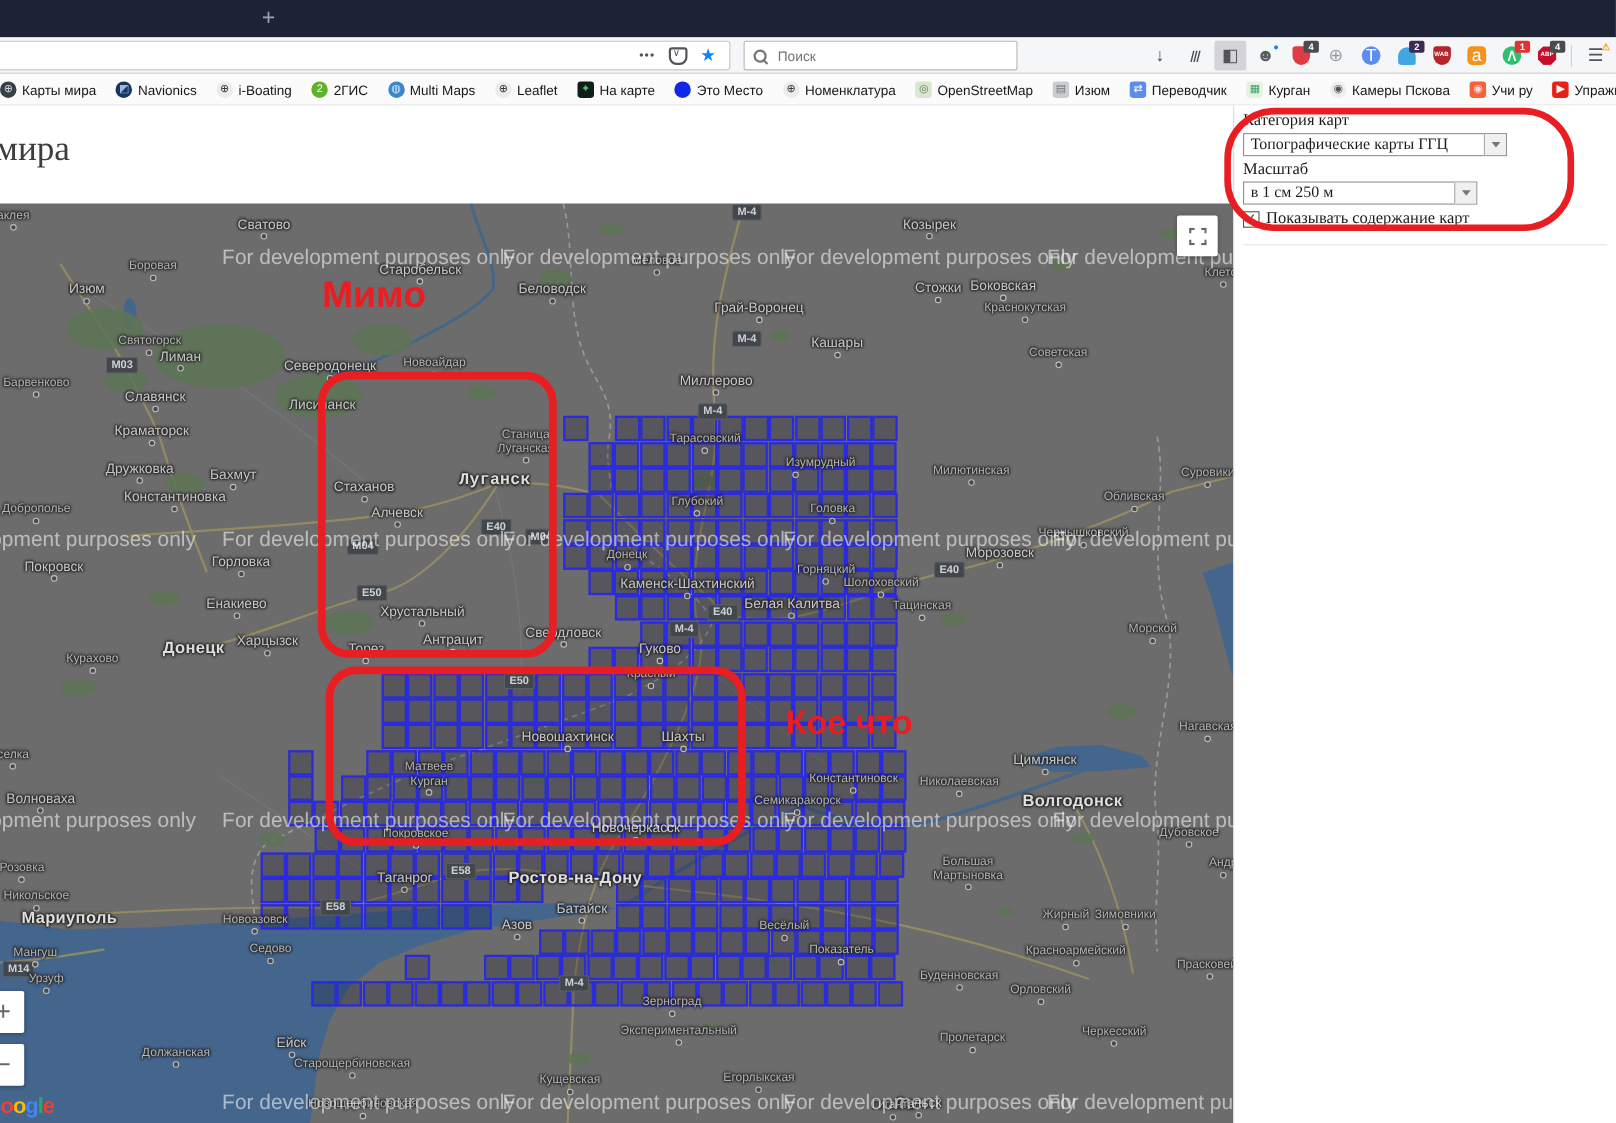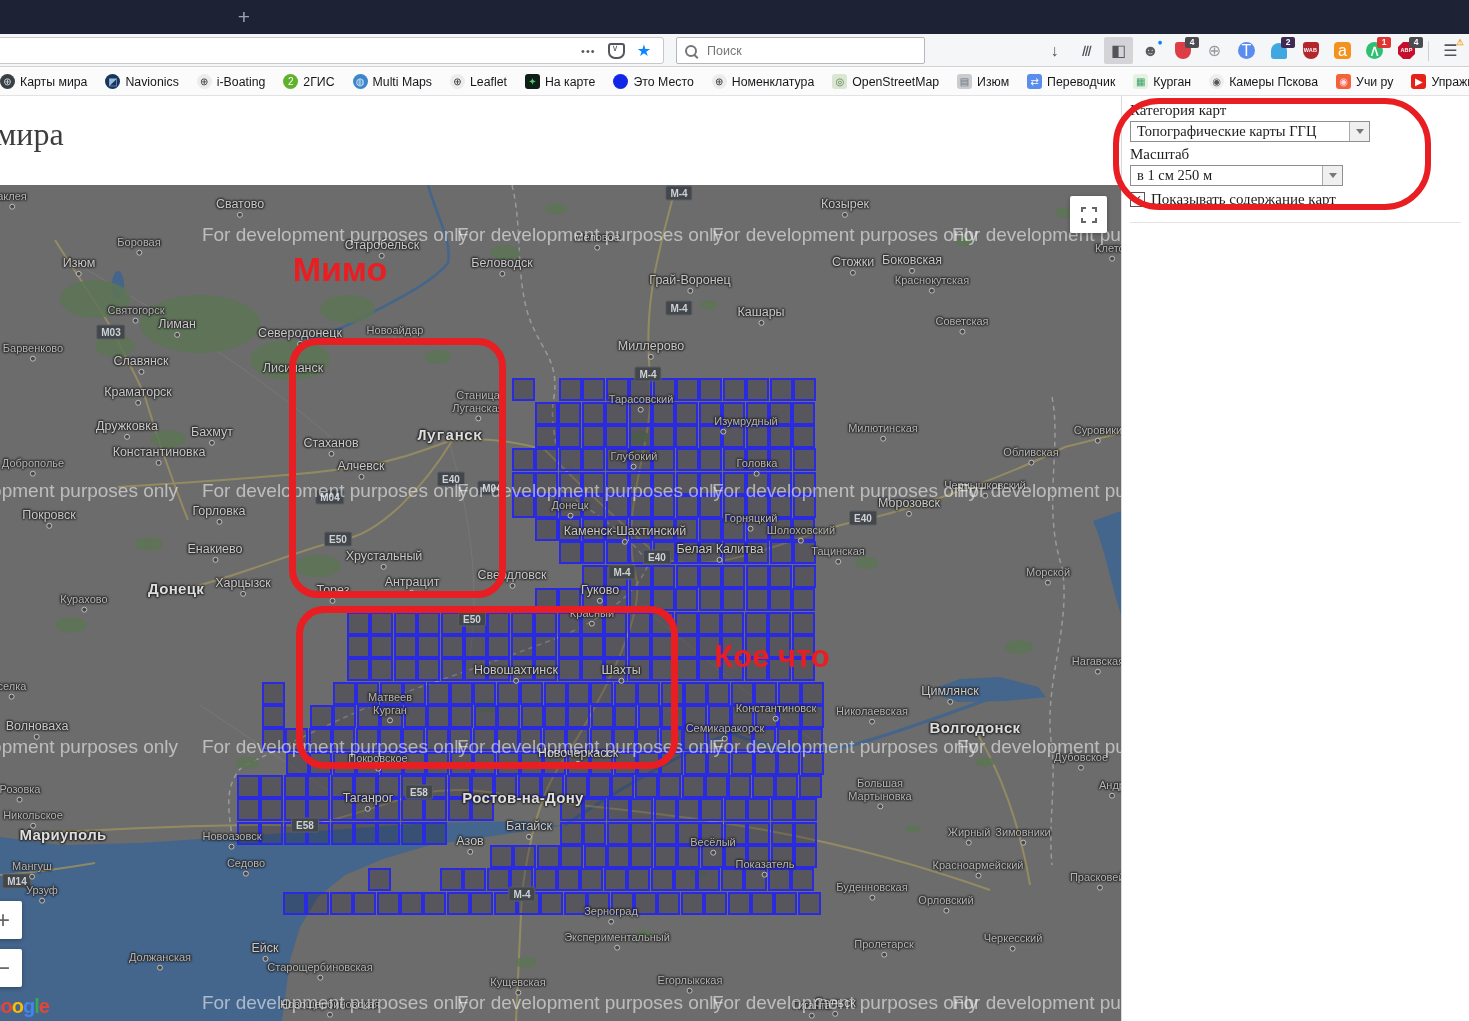--- a/index.html
+++ b/index.html
@@ -721,21 +721,21 @@
         <div class="city s2" data-name="map-city-label" style="left: 845px; top: 19px;">Козырек<span class="cdot" data-name="city-marker-dot"></span></div>
         <div class="city s2" data-name="map-city-label" style="left: 853px; top: 77px;">Стожки<span class="cdot" data-name="city-marker-dot"></span></div>
         <div class="city s2" data-name="map-city-label" style="left: 912px; top: 75px;">Боковская<span class="cdot" data-name="city-marker-dot"></span></div>
         <div class="city s1" data-name="map-city-label" style="left: 932px; top: 95px;">Краснокутская<span class="cdot" data-name="city-marker-dot"></span></div>
         <div class="city s2" data-name="map-city-label" style="left: 690px; top: 95px;">Грай-Воронец<span class="cdot" data-name="city-marker-dot"></span></div>
         <div class="city s2" data-name="map-city-label" style="left: 761px; top: 127px;">Кашары<span class="cdot" data-name="city-marker-dot"></span></div>
         <div class="city s1" data-name="map-city-label" style="left: 962px; top: 136px;">Советская<span class="cdot" data-name="city-marker-dot"></span></div>
         <div class="city s2" data-name="map-city-label" style="left: 651px; top: 161px;">Миллерово<span class="cdot" data-name="city-marker-dot"></span></div>
         <div class="city s2" data-name="map-city-label" style="left: 79px; top: 78px;">Изюм<span class="cdot" data-name="city-marker-dot"></span></div>
         <div class="city s1" data-name="map-city-label" style="left: 136px; top: 125px;">Святогорск<span class="cdot" data-name="city-marker-dot"></span></div>
-        <div class="city s2" data-name="map-city-label" style="left: 177px; top: 139px; text-align: right;">Лиман<span class="cdot" data-name="city-marker-dot"></span></div>
+        <div class="city s2" data-name="map-city-label" style="left: 164px; top: 139px; text-align: right;">Лиман<span class="cdot" data-name="city-marker-dot"></span></div>
         <div class="city s1" data-name="map-city-label" style="left: 33px; top: 163px;">Барвенково<span class="cdot" data-name="city-marker-dot"></span></div>
         <div class="city s2" data-name="map-city-label" style="left: 141px; top: 176px;">Славянск<span class="cdot" data-name="city-marker-dot"></span></div>
         <div class="city s2" data-name="map-city-label" style="left: 138px; top: 207px;">Краматорск<span class="cdot" data-name="city-marker-dot"></span></div>
         <div class="city s2" data-name="map-city-label" style="left: 127px; top: 241px;">Дружковка<span class="cdot" data-name="city-marker-dot"></span></div>
         <div class="city s2" data-name="map-city-label" style="left: 212px; top: 247px;">Бахмут<span class="cdot" data-name="city-marker-dot"></span></div>
         <div class="city s2" data-name="map-city-label" style="left: 159px; top: 267px;">Константиновка<span class="cdot" data-name="city-marker-dot"></span></div>
         <div class="city s1" data-name="map-city-label" style="left: 33px; top: 278px;">Доброполье<span class="cdot" data-name="city-marker-dot"></span></div>
         <div class="city s2" data-name="map-city-label" style="left: 49px; top: 330px;">Покровск<span class="cdot" data-name="city-marker-dot"></span></div>
         <div class="city s2" data-name="map-city-label" style="left: 219px; top: 326px;">Горловка<span class="cdot" data-name="city-marker-dot"></span></div>
         <div class="city s2" data-name="map-city-label" style="left: 215px; top: 364px;">Енакиево<span class="cdot" data-name="city-marker-dot"></span></div>

